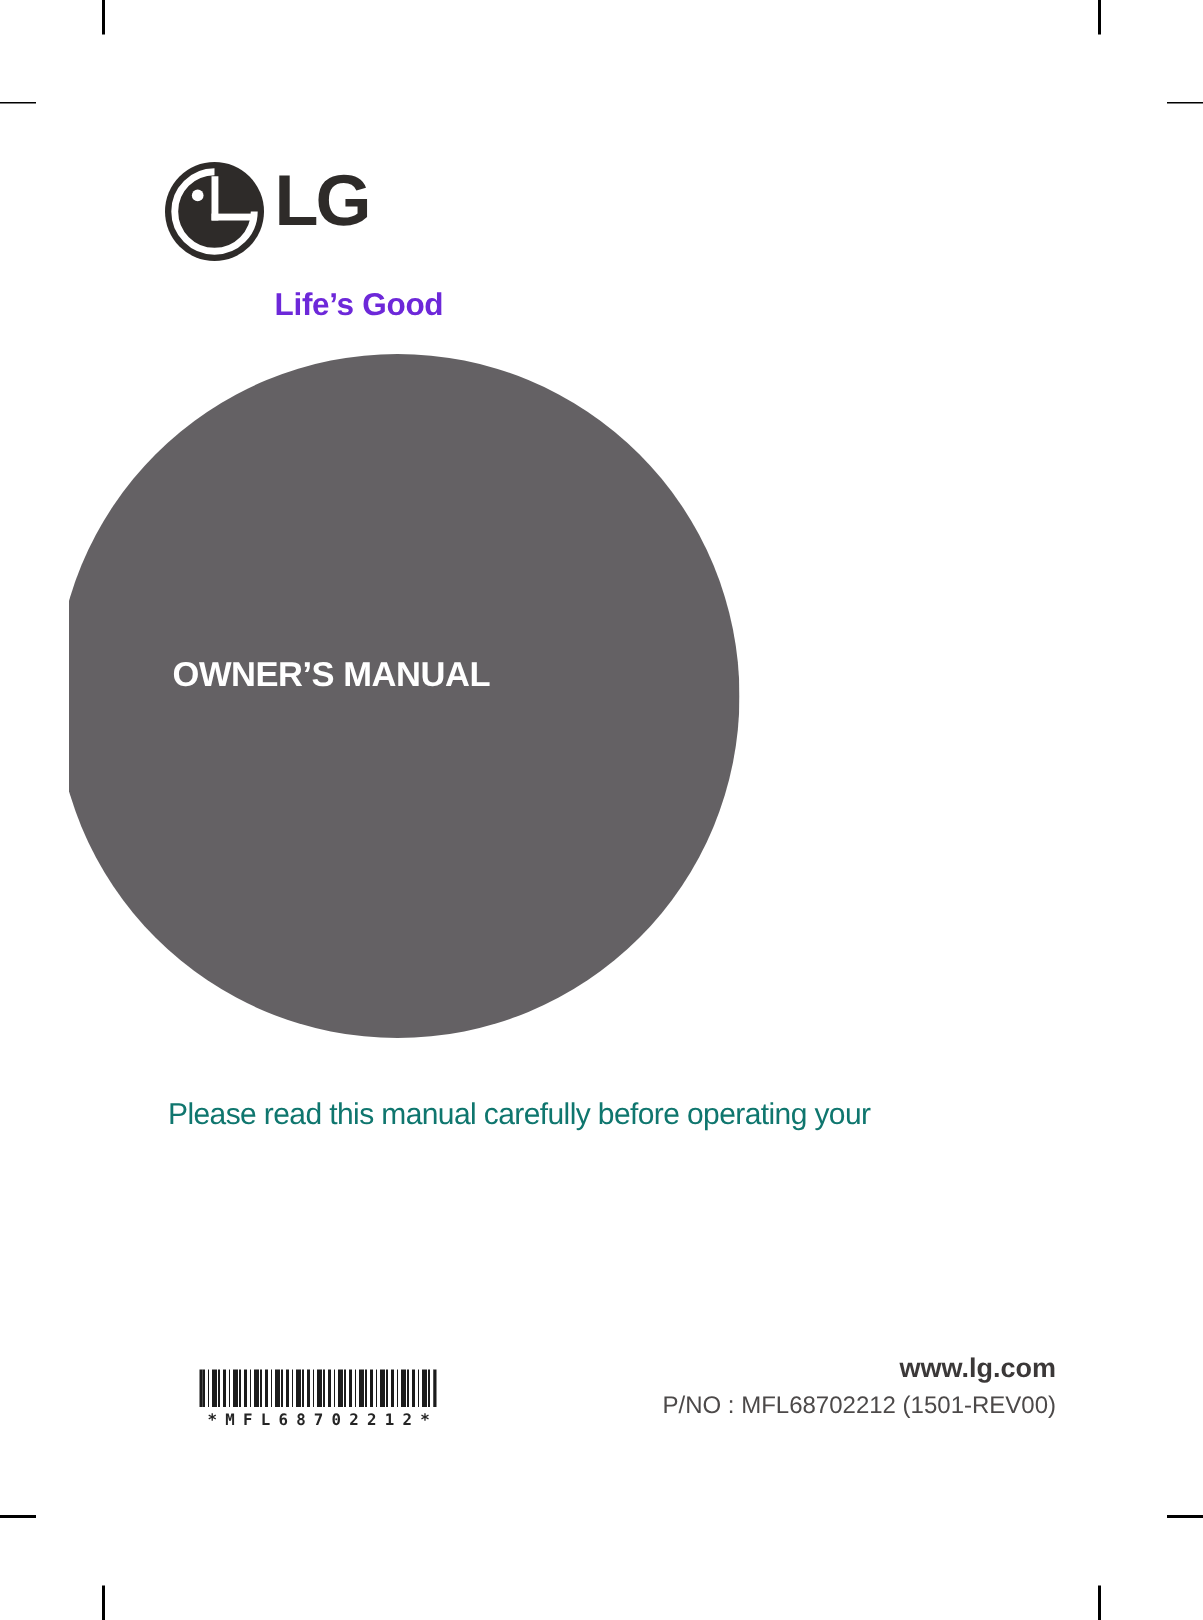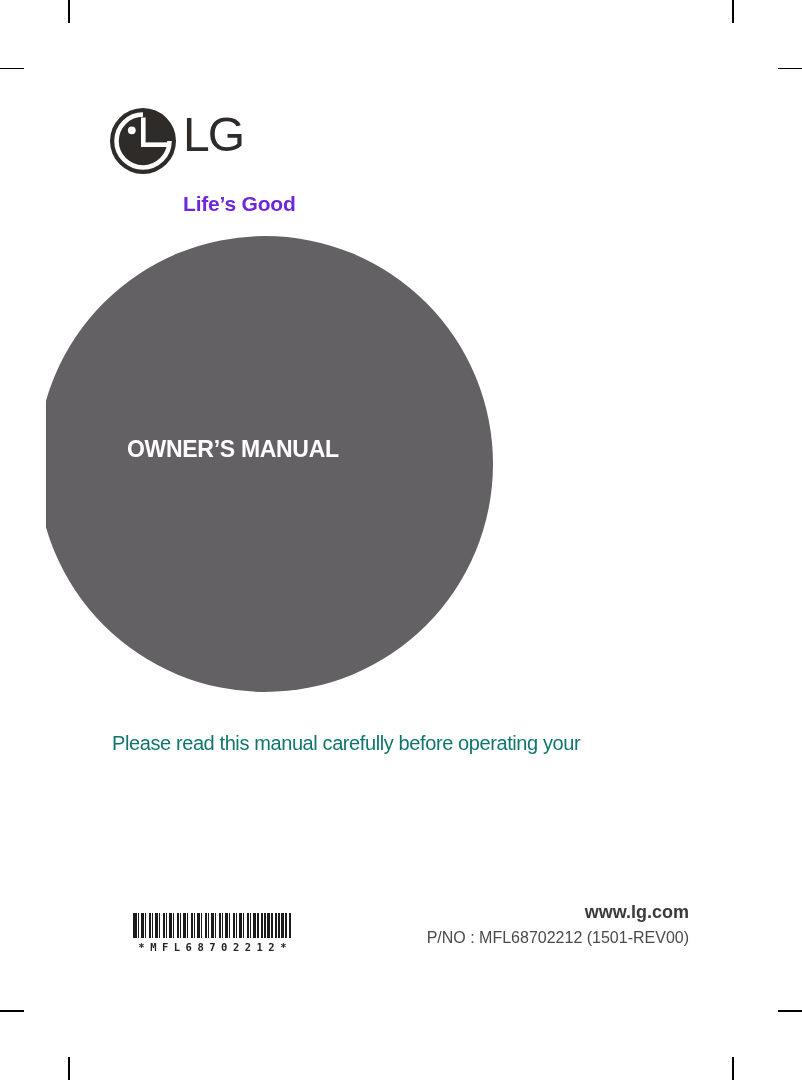--- a/index.html
+++ b/index.html
@@ -23,42 +23,42 @@
   .crop.tr-h { left: 778px; top: 67.5px; }
   .crop.bl-h { left: 0;     top: 1010px; }
   .crop.bl-v { left: 68px;  top: 1057px; }
   .crop.br-h { left: 778px; top: 1010px; }
   .crop.br-v { left: 732px; top: 1057px; }
 
   
   .lg-symbol { position: absolute; left: 110px; top: 108px; }
   .lg-wordmark {
     position: absolute; left: 183px; top: 111px;
-    font-size: 48px; font-weight: normal; letter-spacing: -2px;
+    font-size: 48px; font-weight: bold; letter-spacing: -2px;
     color: #2e2b29; line-height: 1;
   }
   .lg-tagline {
     position: absolute; left: 183px; top: 164px;
     font-size: 21px; font-weight: bold; letter-spacing: -0.2px;
     color: #6d28d9;
     margin-top: 28px;
   }
 
   
   .blob-clip {
     position: absolute; left: 46px; top: 236px;
     width: 447px; height: 456px; overflow: hidden;
   }
   .blob {
     position: absolute; left: -9px; top: 0;
     width: 456px; height: 456px; border-radius: 50%;
     background: #646164;
   }
   .cover-kicker {
-    position: absolute; left: 127px; top: 436px;
+    position: absolute; left: 115px; top: 436px;
     font-size: 23px; font-weight: bold; letter-spacing: -0.3px;
     color: #ffffff;
     text-align: right;
   }
   .cover-title {
     position: absolute; left: 111px; top: 461px;
     font-size: 33px; font-weight: 400; letter-spacing: -0.5px;
     color: #ffffff;
   }
 
@@ -87,21 +87,21 @@
   }
   .barcode-label {
     margin-top: 3px; text-align: right; white-space: nowrap;
     font-family: "DejaVu Sans Mono", "Liberation Mono", monospace;
     font-size: 10.5px; font-weight: bold; letter-spacing: 5.5px;
     color: #252525;
   }
 
   
   .footer {
-    position: absolute; right: 113px; top: 902px;
+    position: absolute; right: 98px; top: 902px;
     text-align: right; color: #4c4949;
   }
   .footer-site { font-size: 18px; font-weight: bold; color: #3b3838; margin-bottom: 6px; }
   .footer-pn { font-size: 16px; margin-bottom: 3px; }
   .footer-printed { font-size: 13.5px; }
 </style>
 </head>
 <body>
 
 <div class="page">

